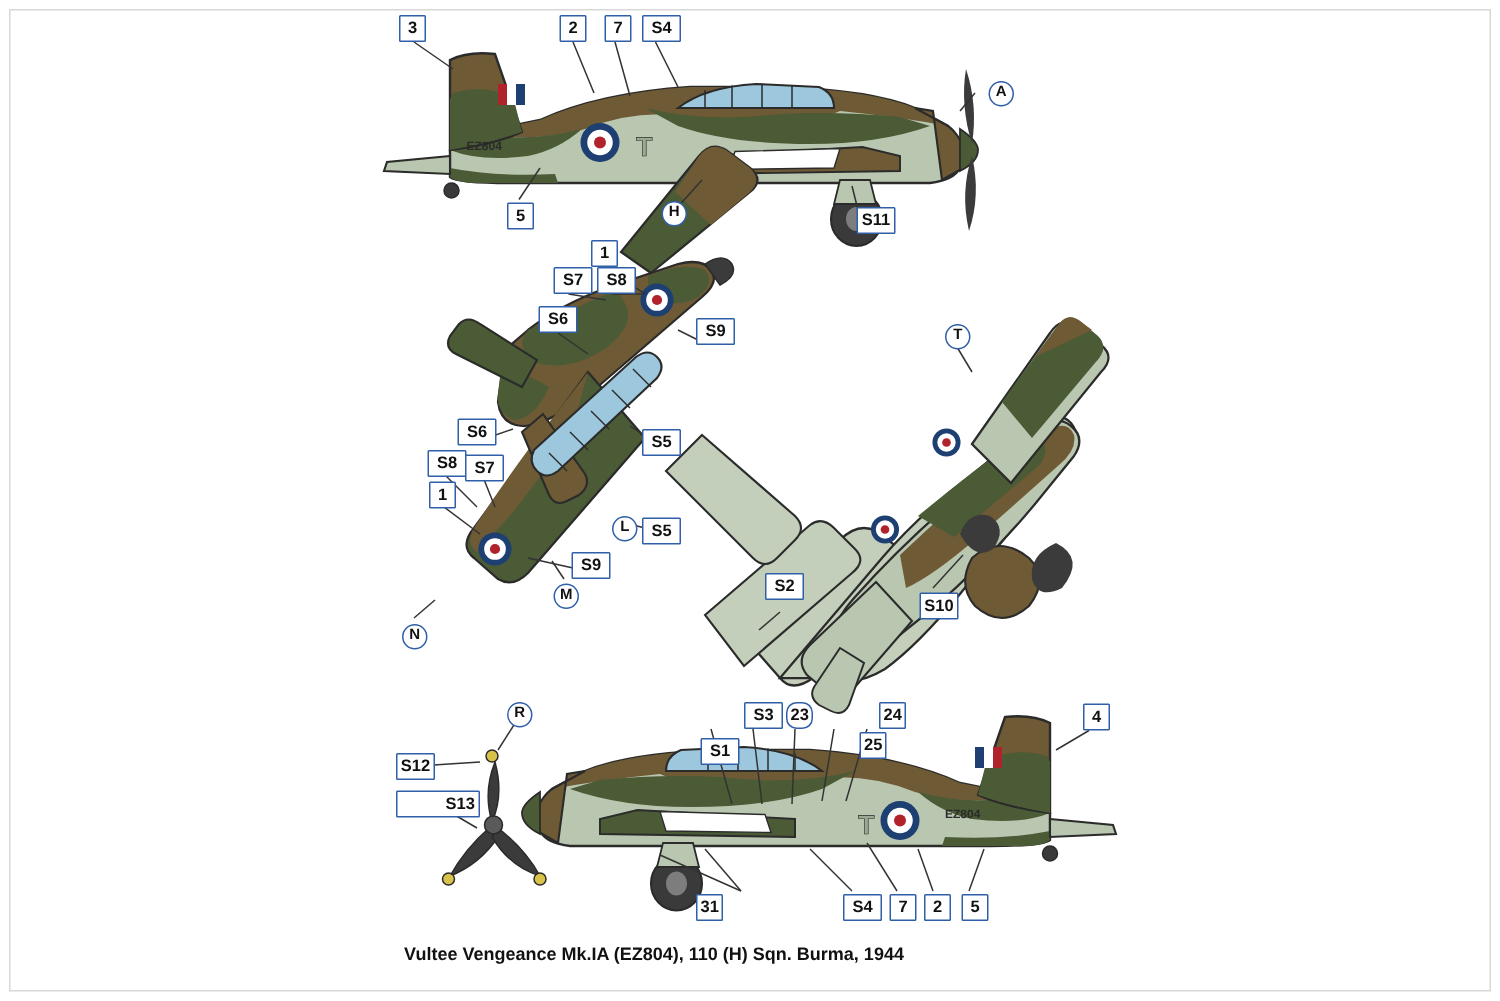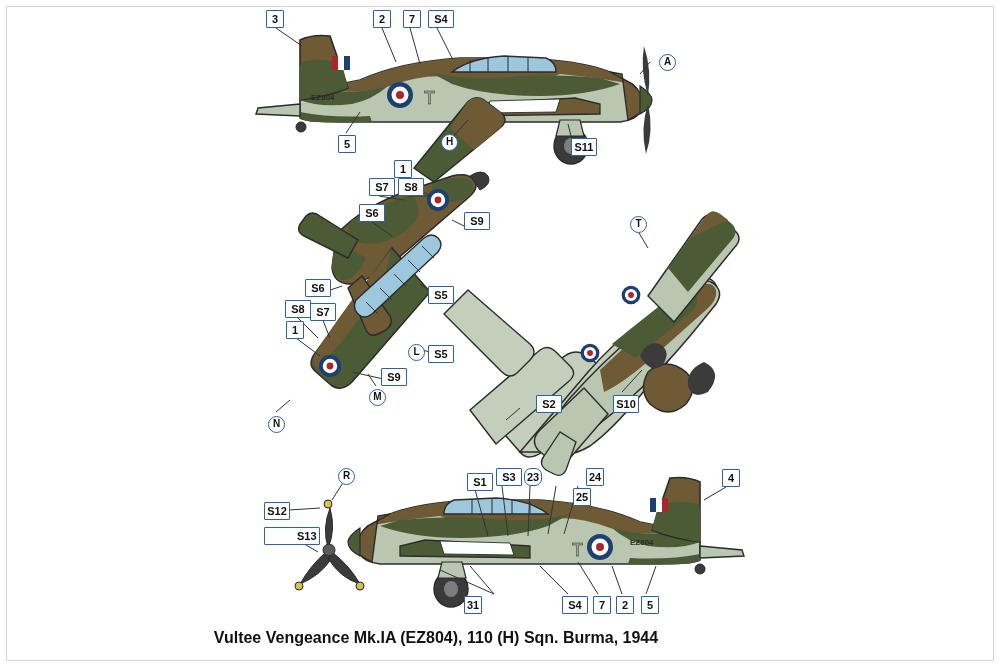--- a/index.html
+++ b/index.html
@@ -64,21 +64,21 @@
     line-height: 14px;
     font-family: "Liberation Sans", sans-serif;
   }
 
   .caption {
     position: absolute;
     left: 0;
     width: 872px;
     top: 629px;
     text-align: center;
-    font-size: 16px;
+    font-size: 12px;
     font-weight: bold;
     color: #111111;
     font-family: "Liberation Sans", sans-serif;
   }
 
   svg.art {
     position: absolute;
     left: 0;
     top: 0;
     width: 1000px;
@@ -333,28 +333,28 @@
   <div class="lbl s" style="left:398px; top:178px;">S8</div>
   <div class="lbl s" style="left:359px; top:204px;">S6</div>
   <div class="lbl s" style="left:464px; top:212px;">S9</div>
   <div class="lbl s" style="left:305px; top:279px;">S6</div>
   <div class="lbl s" style="left:428px; top:286px;">S5</div>
   <div class="lbl s" style="left:285px; top:300px;">S8</div>
   <div class="lbl s" style="left:310px; top:303px;">S7</div>
   <div class="lbl" style="left:286px; top:321px;">1</div>
   <div class="lbl s" style="left:428px; top:345px;">S5</div>
   <div class="lbl s" style="left:381px; top:368px;">S9</div>
-  <div class="lbl s" style="left:510px; top:395px;margin-left:26px;">S2</div>
+  <div class="lbl s" style="left:510px; top:382px;">S2</div>
   <div class="lbl s" style="left:613px; top:395px;">S10</div>
   <div class="circ" style="left:630px; top:216px;">T</div>
   <div class="circ" style="left:408px; top:344px;">L</div>
   <div class="circ" style="left:369px; top:389px;">M</div>
   <div class="circ" style="left:268px; top:416px;">N</div>
 
-  <div class="lbl s" style="left:467px; top:473px;">S1</div>
+  <div class="lbl s" style="left:467px; top:492px;">S1</div>
   <div class="lbl s" style="left:496px; top:468px;">S3</div>
   <div class="lbl" style="left:524px; top:468px;border-radius:7px;">23</div>
   <div class="lbl" style="left:550px; top:468px;margin-left:36px;">24</div>
   <div class="lbl" style="left:573px; top:488px;">25</div>
   <div class="lbl" style="left:722px; top:469px;">4</div>
   <div class="lbl s" style="left:264px; top:502px;">S12</div>
   <div class="lbl s" style="left:264px; top:527px;padding-left:32px;">S13</div>
   <div class="circ" style="left:338px; top:468px;">R</div>
   <div class="lbl" style="left:464px; top:596px;">31</div>
   <div class="lbl s" style="left:562px; top:596px;">S4</div>

